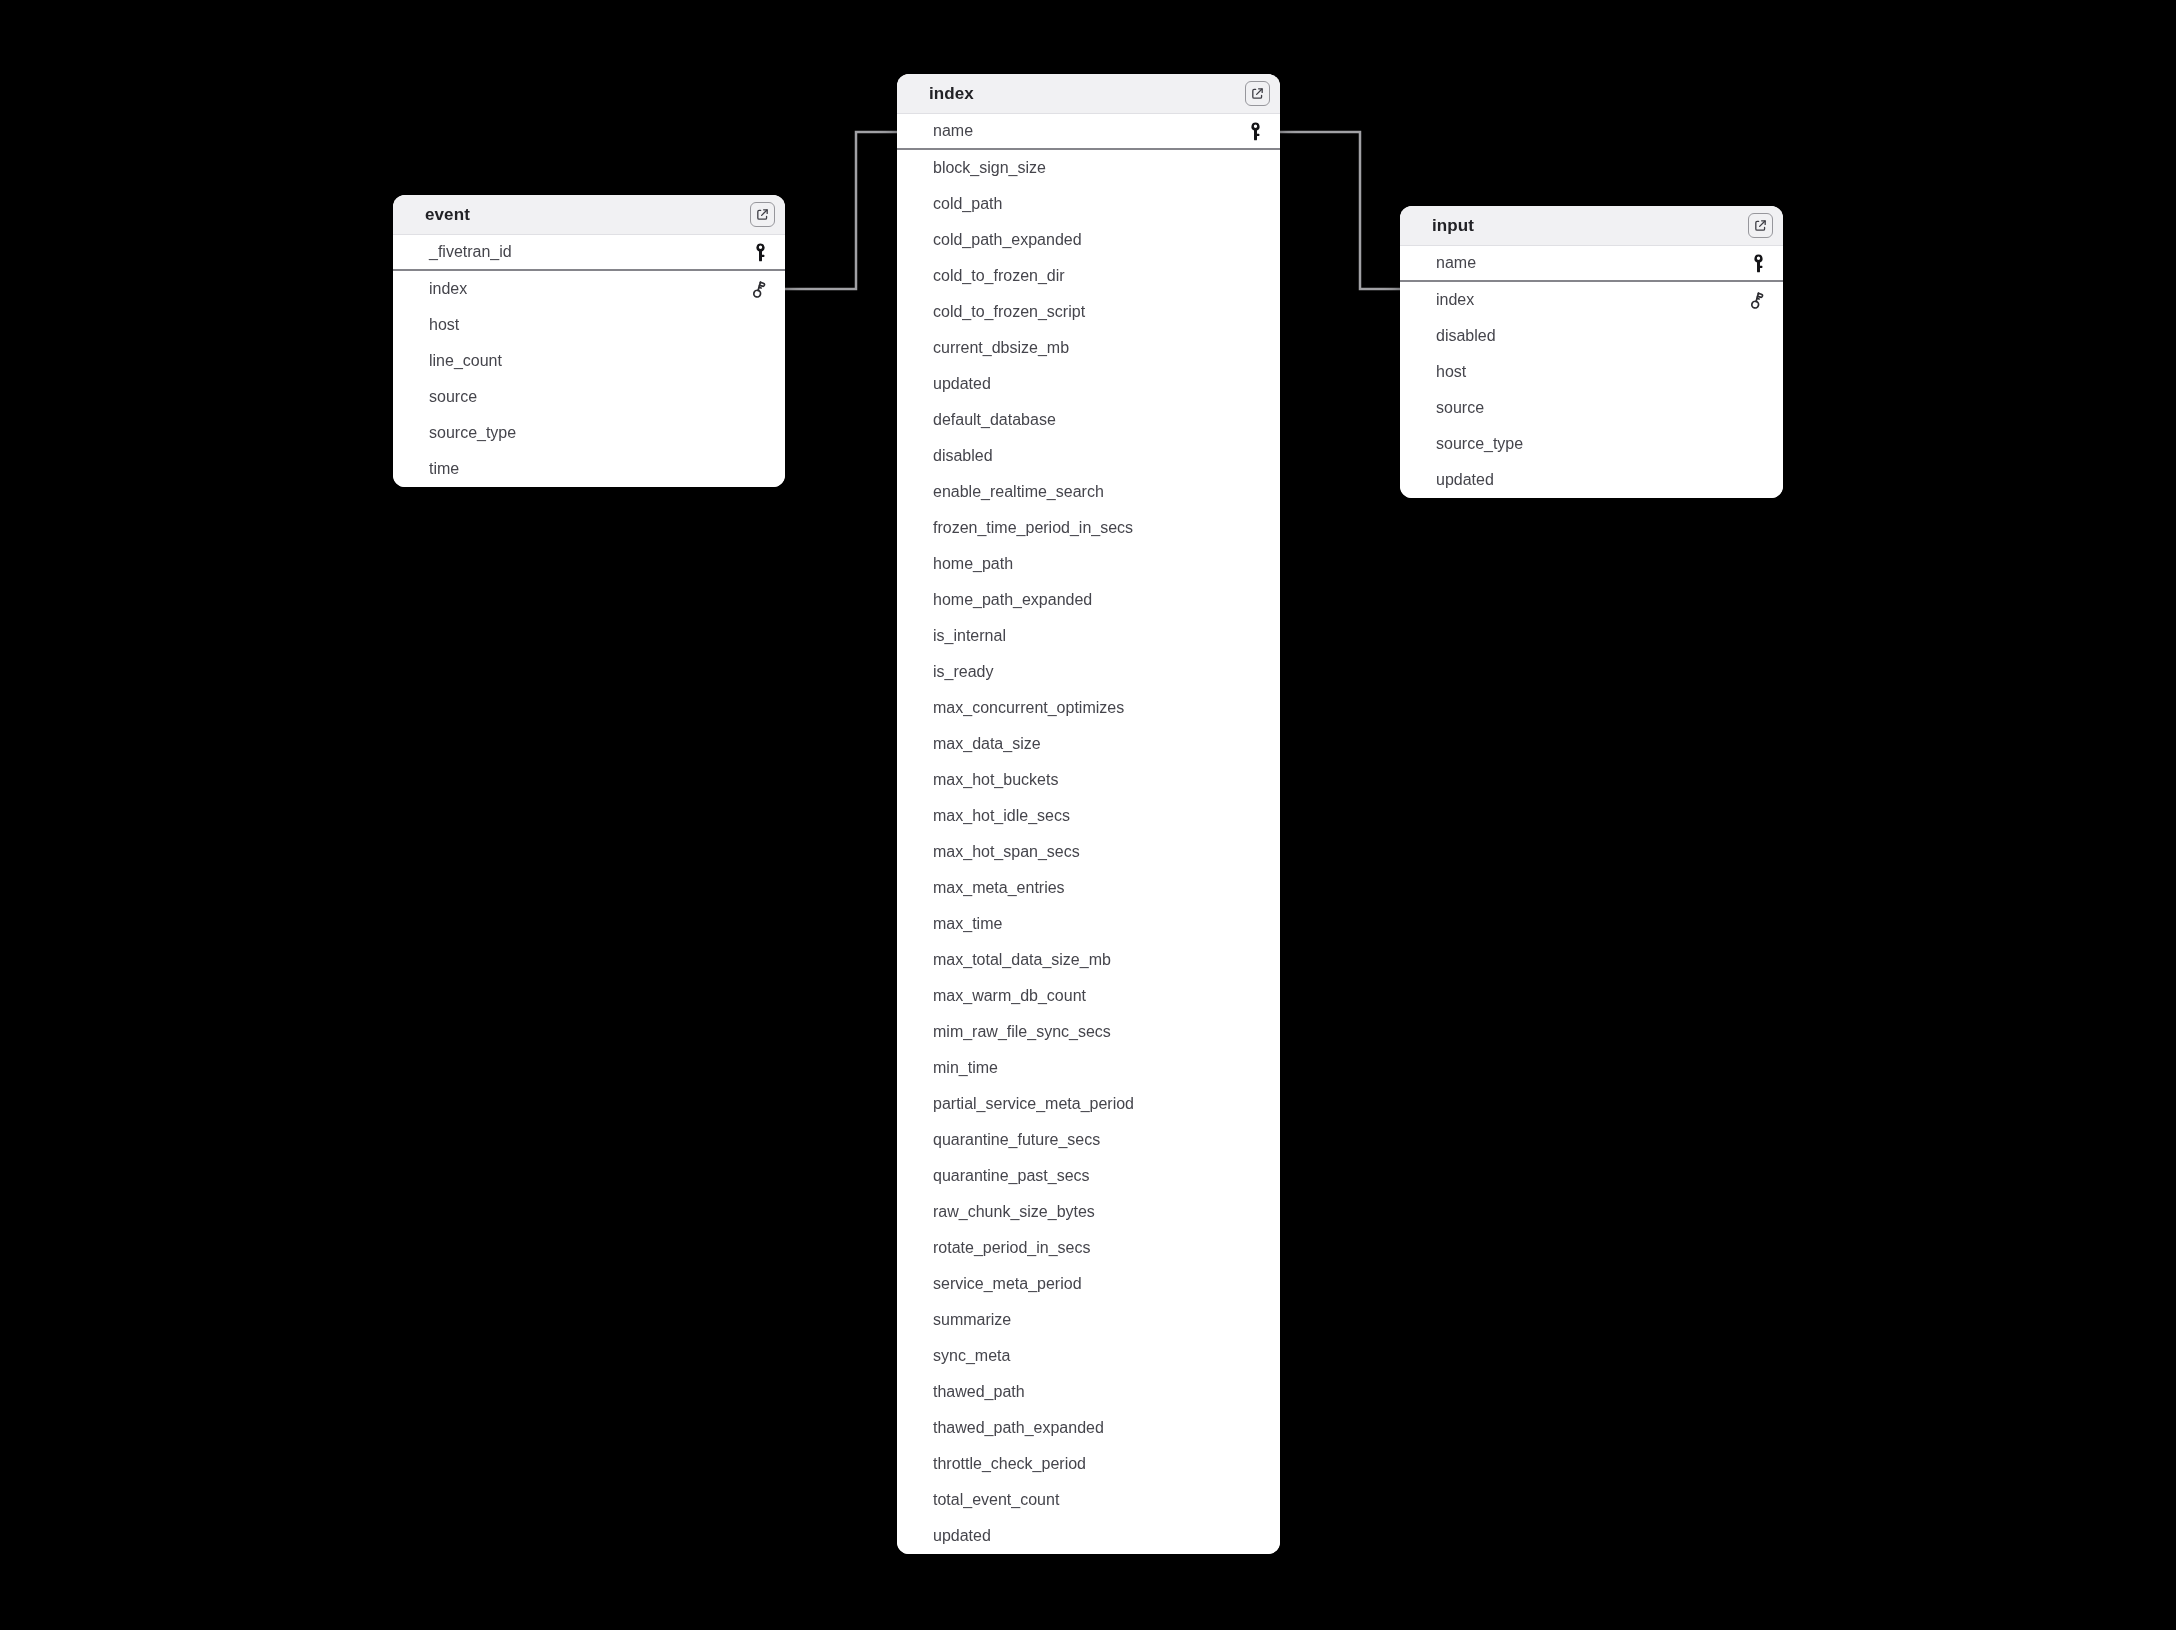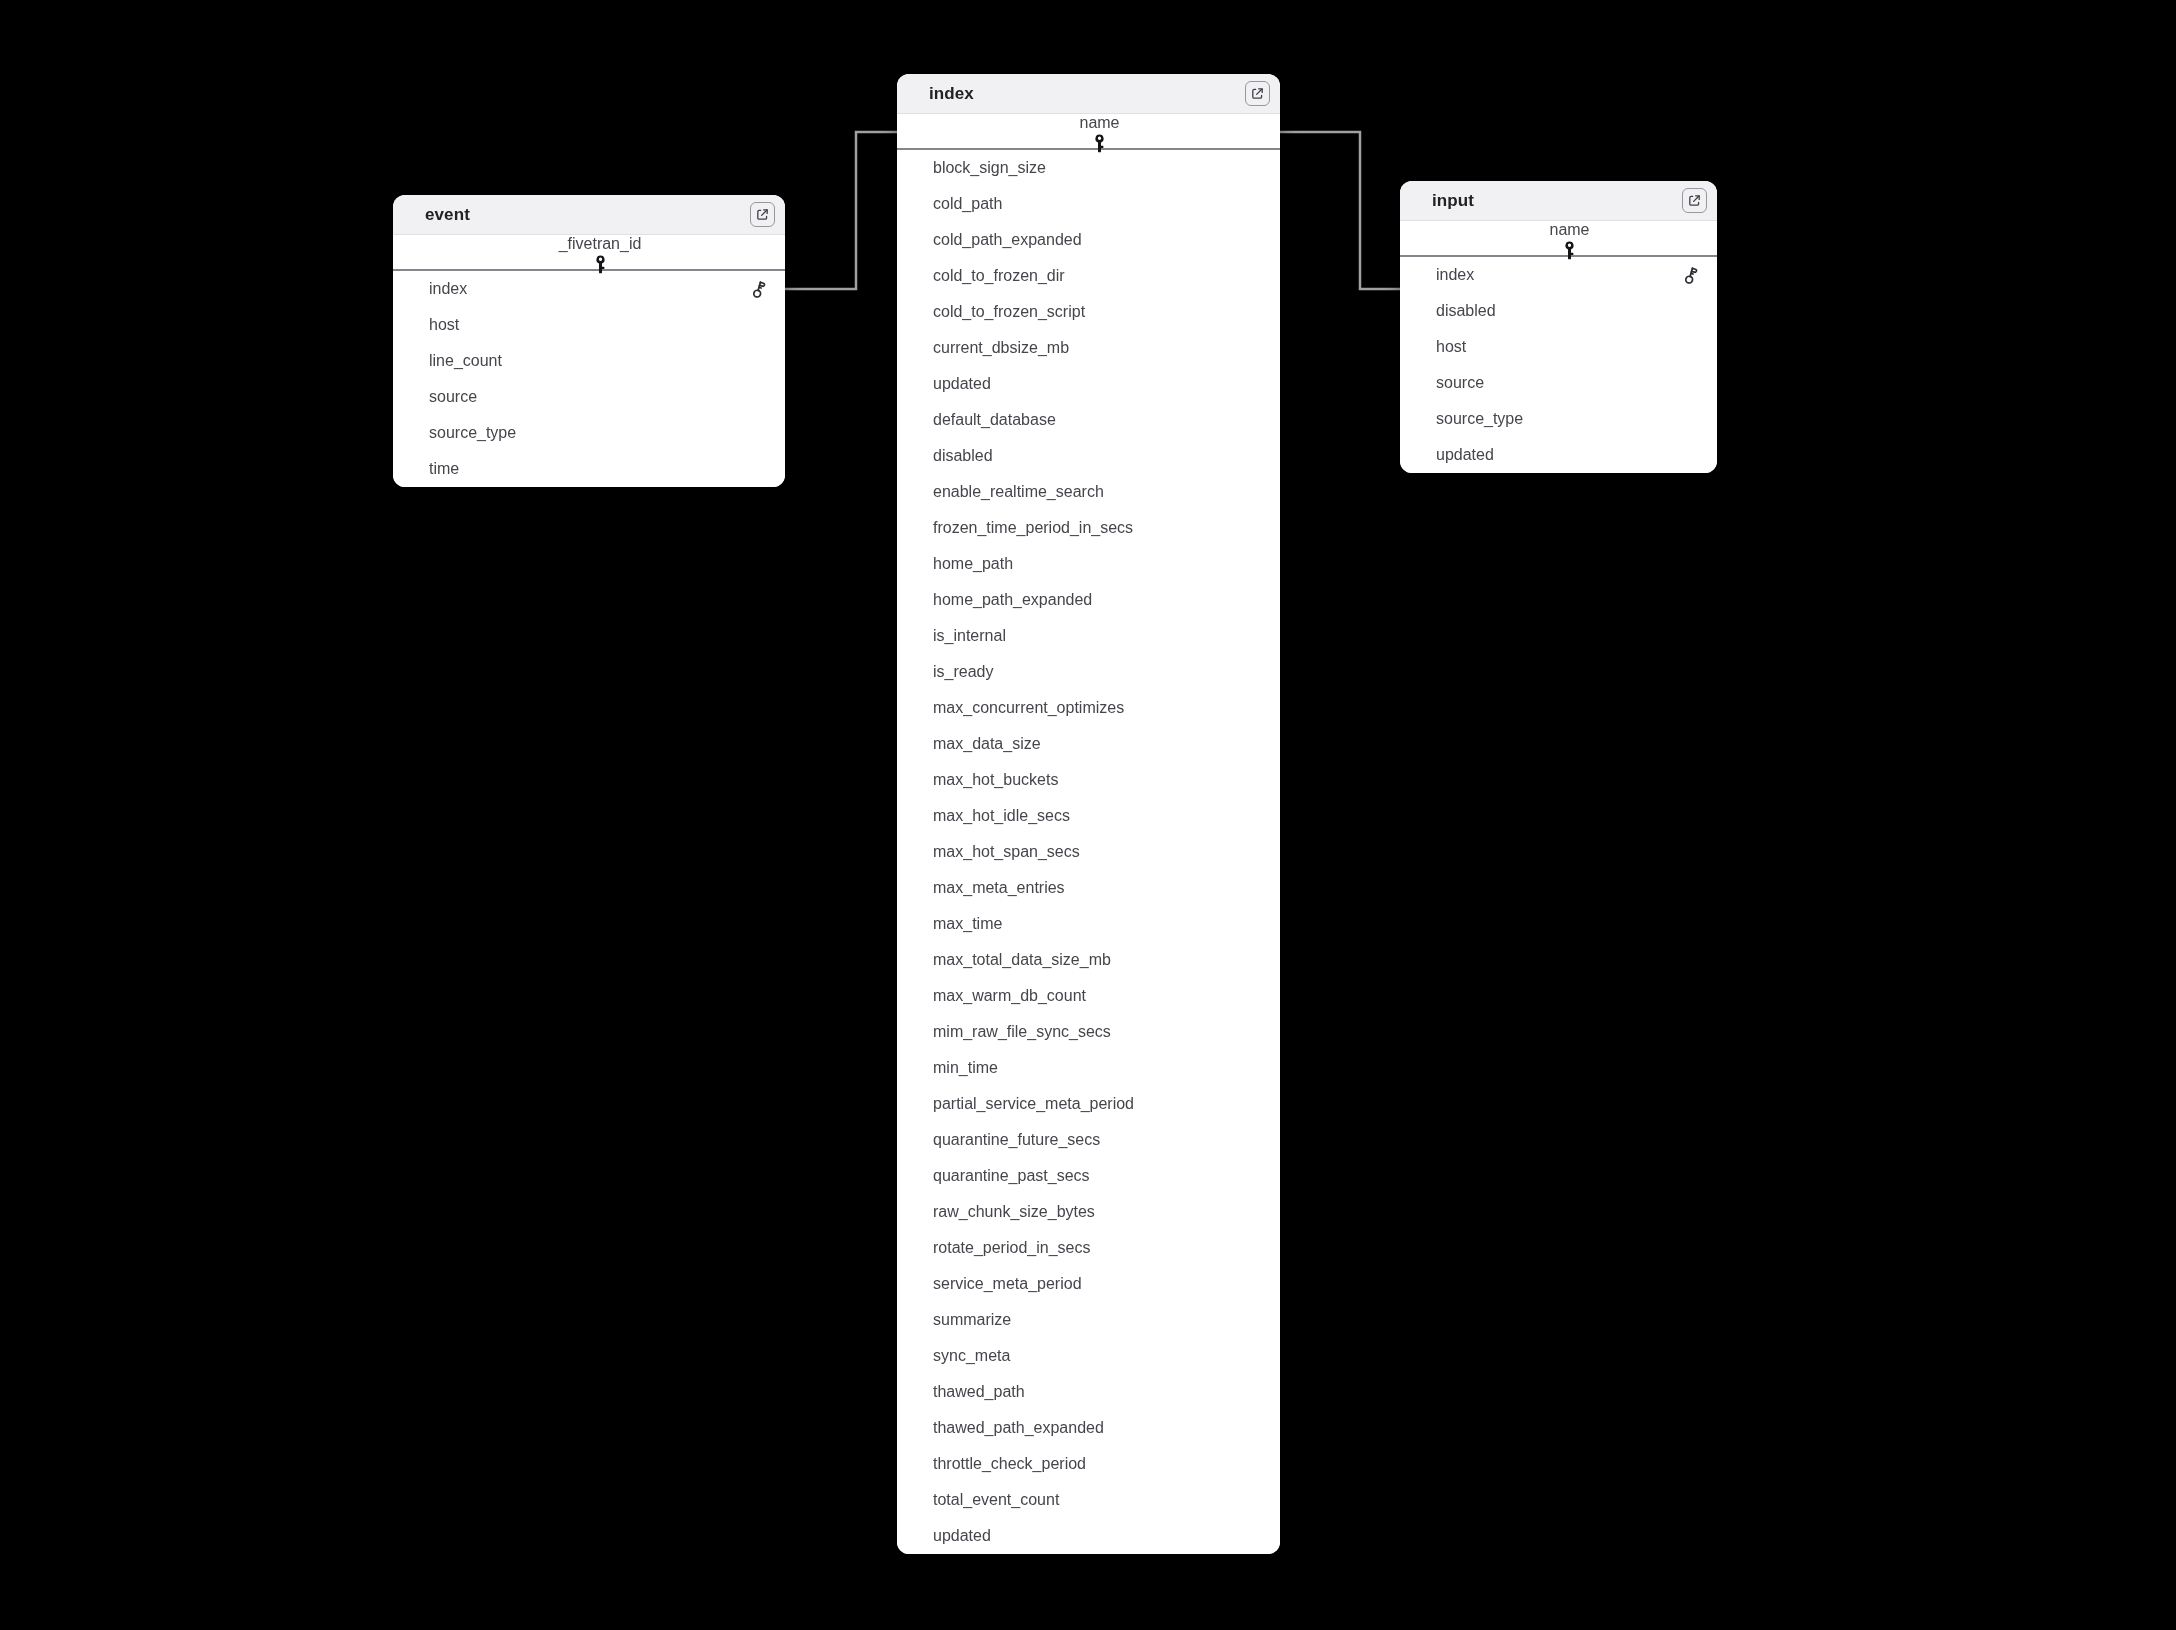--- a/index.html
+++ b/index.html
@@ -19,21 +19,21 @@
   }
   .table {
     position: absolute;
     background: var(--table-bg, #ffffff);
     border-radius: 12px;
     overflow: hidden;
     box-shadow: 0 6px 18px rgba(0,0,0,0.45);
   }
   .table-event { left: 393px; top: 195px; width: 392px; }
   .table-index { left: 897px; top: 74px;  width: 383px; }
-  .table-input { left: 1400px; top: 181px; width: 317px; }
+  .table-input { left: 1400px; top: 206px; width: 383px; }
   .table-header {
     box-sizing: border-box;
     height: 40px;
     background: var(--header-bg, #f1f1f3);
     border-bottom: 1.5px solid var(--header-border, #e0e0e4);
     display: flex;
     align-items: center;
     justify-content: space-between;
     padding: 0 10px 0 32px;
   }
@@ -60,21 +60,21 @@
   .ext-icon { width: 15px; height: 15px; }
   .rows { background: var(--table-bg, #ffffff); }
   .row {
     box-sizing: border-box;
     height: 36px;
     display: flex;
     align-items: center;
     justify-content: space-between;
     padding: 0 14px 0 36px;
   }
-  .row.pk-row { border-bottom: 2px solid var(--pk-separator, #85858b); flex-direction: column; }
+  .row.pk-row { border-bottom: 2px solid var(--pk-separator, #85858b); }
   .colname {
     font-size: 16px;
     color: var(--text-field, #45454c);
     white-space: nowrap;
   }
   .icon-slot { display: flex; align-items: center; }
   .key-icon { width: 21px; height: 23px; color: #141417; }
   .fk-icon  { width: 23px; height: 24px; color: #2c2c31; }
 </style>
 </head>

